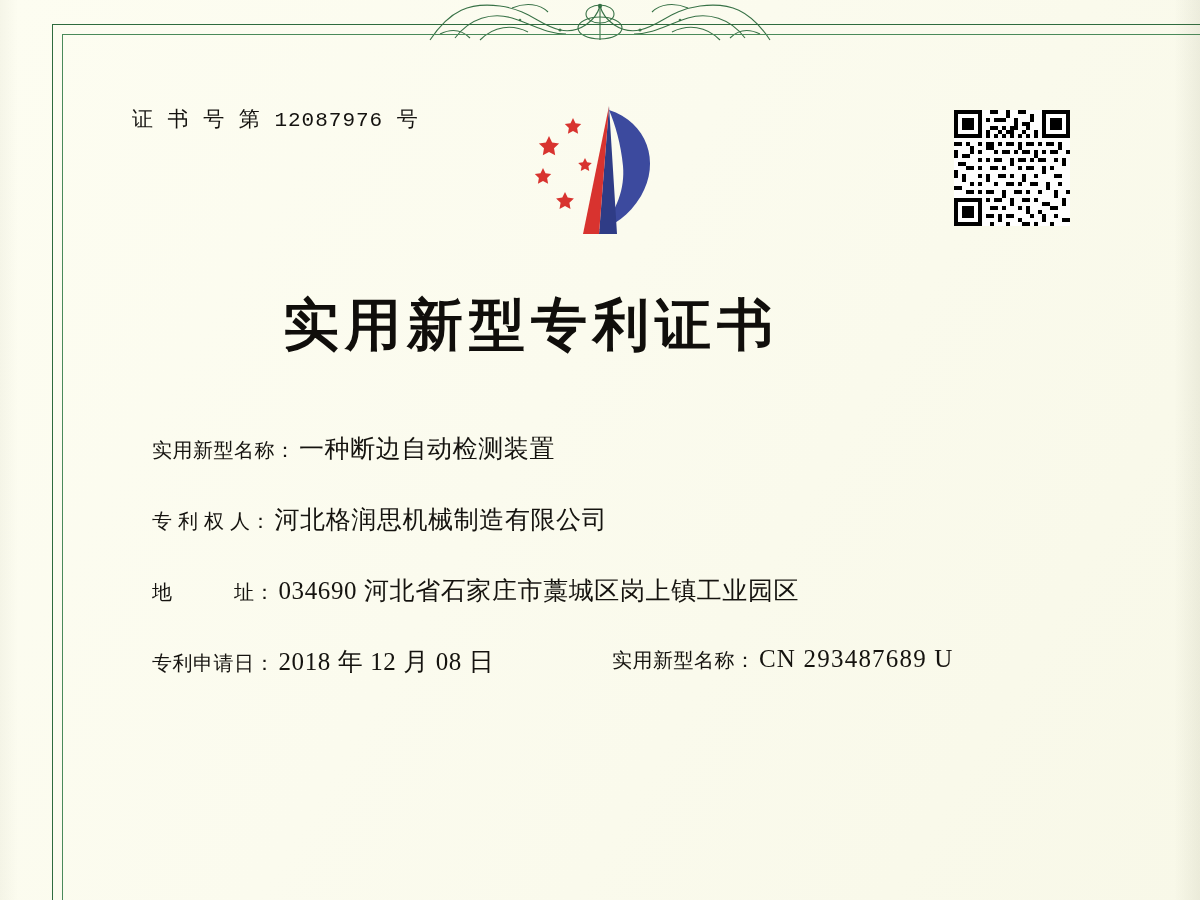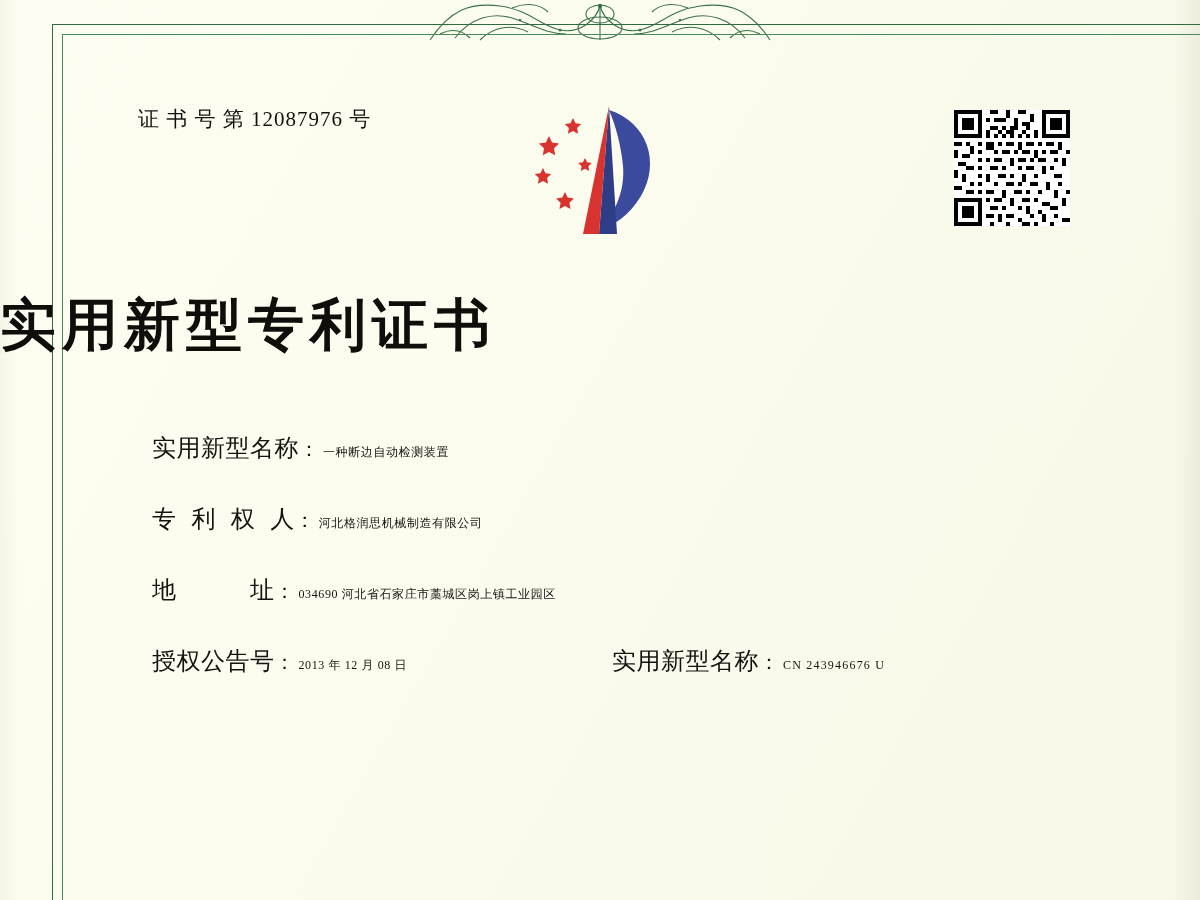--- a/index.html
+++ b/index.html
@@ -67,26 +67,26 @@
     left: 0;
     top: 0;
     width: 18px;
     height: 900px;
     background: linear-gradient(to left, rgba(0,0,0,0.0), rgba(120,120,90,0.06));
   }
 
   
   .cert-number {
     position: absolute;
-    left: 138px;
+    left: 132px;
     top: 105px;
     font-size: 21px;
     letter-spacing: 1px;
     color: #14120f;
-    font-family: Liberation Serif, serif;
+    font-family: Liberation Mono, monospace;
     white-space: nowrap;
   }
 
   
   .emblem {
     position: absolute;
     left: 513px;
     top: 92px;
     width: 160px;
     height: 160px;
@@ -102,21 +102,21 @@
     background: #ffffff;
   }
   .qr svg { display: block; }
 
   
   .main-title {
     position: absolute;
     left: 0;
     top: 288px;
     width: 1062px;
-    text-align: left;
+    text-align: center;
     font-size: 56px;
     font-weight: bold;
     letter-spacing: 6px;
     color: #100e0b;
     font-family: "DejaVu Serif", "Liberation Serif", serif;
   }
 
   
   .fields {
     position: absolute;
@@ -126,28 +126,27 @@
   }
   .field-row {
     position: relative;
     height: 71px;
     font-size: 20px;
     color: #15130f;
     white-space: nowrap;
   }
   .f-label {
     display: inline-block;
-    font-size: 24px;
+    font-size: 20px;
     color: #15130f;
     letter-spacing: 0.5px;
-    font-family: Liberation Mono, monospace;
   }
   .f-value {
     display: inline-block;
-    font-size: 12px;
+    font-size: 25px;
     color: #15130f;
     letter-spacing: 0.6px;
   }
   .f-value.latin {
     font-family: "Liberation Serif", "DejaVu Serif", serif;
     letter-spacing: 1.2px;
   }
   .colon {
     display: inline-block;
     margin-right: 4px;
@@ -379,20 +378,20 @@
 
     <div class="field-row">
       <span class="f-label">专 利 权 人</span><span class="colon">：</span><span class="f-value">河北格润思机械制造有限公司</span>
     </div>
 
     <div class="field-row">
       <span class="f-label">地　　　址</span><span class="colon">：</span><span class="f-value">034690 河北省石家庄市藁城区岗上镇工业园区</span>
     </div>
 
     <div class="field-row dual">
-      <span class="f-label">授权公告号</span><span class="colon">：</span><span class="f-value">2013 年 12 月 08 日</span>
+      <span class="f-label">专利申请日</span><span class="colon">：</span><span class="f-value">2018 年 12 月 08 日</span>
       <span class="col-right">
-        <span class="f-label">实用新型名称</span><span class="colon">：</span><span class="f-value latin">CN 243946676 U</span>
+        <span class="f-label">实用新型名称</span><span class="colon">：</span><span class="f-value latin">CN 293487689 U</span>
       </span>
     </div>
 
   </div>
 </div>
 
 </body></html>

